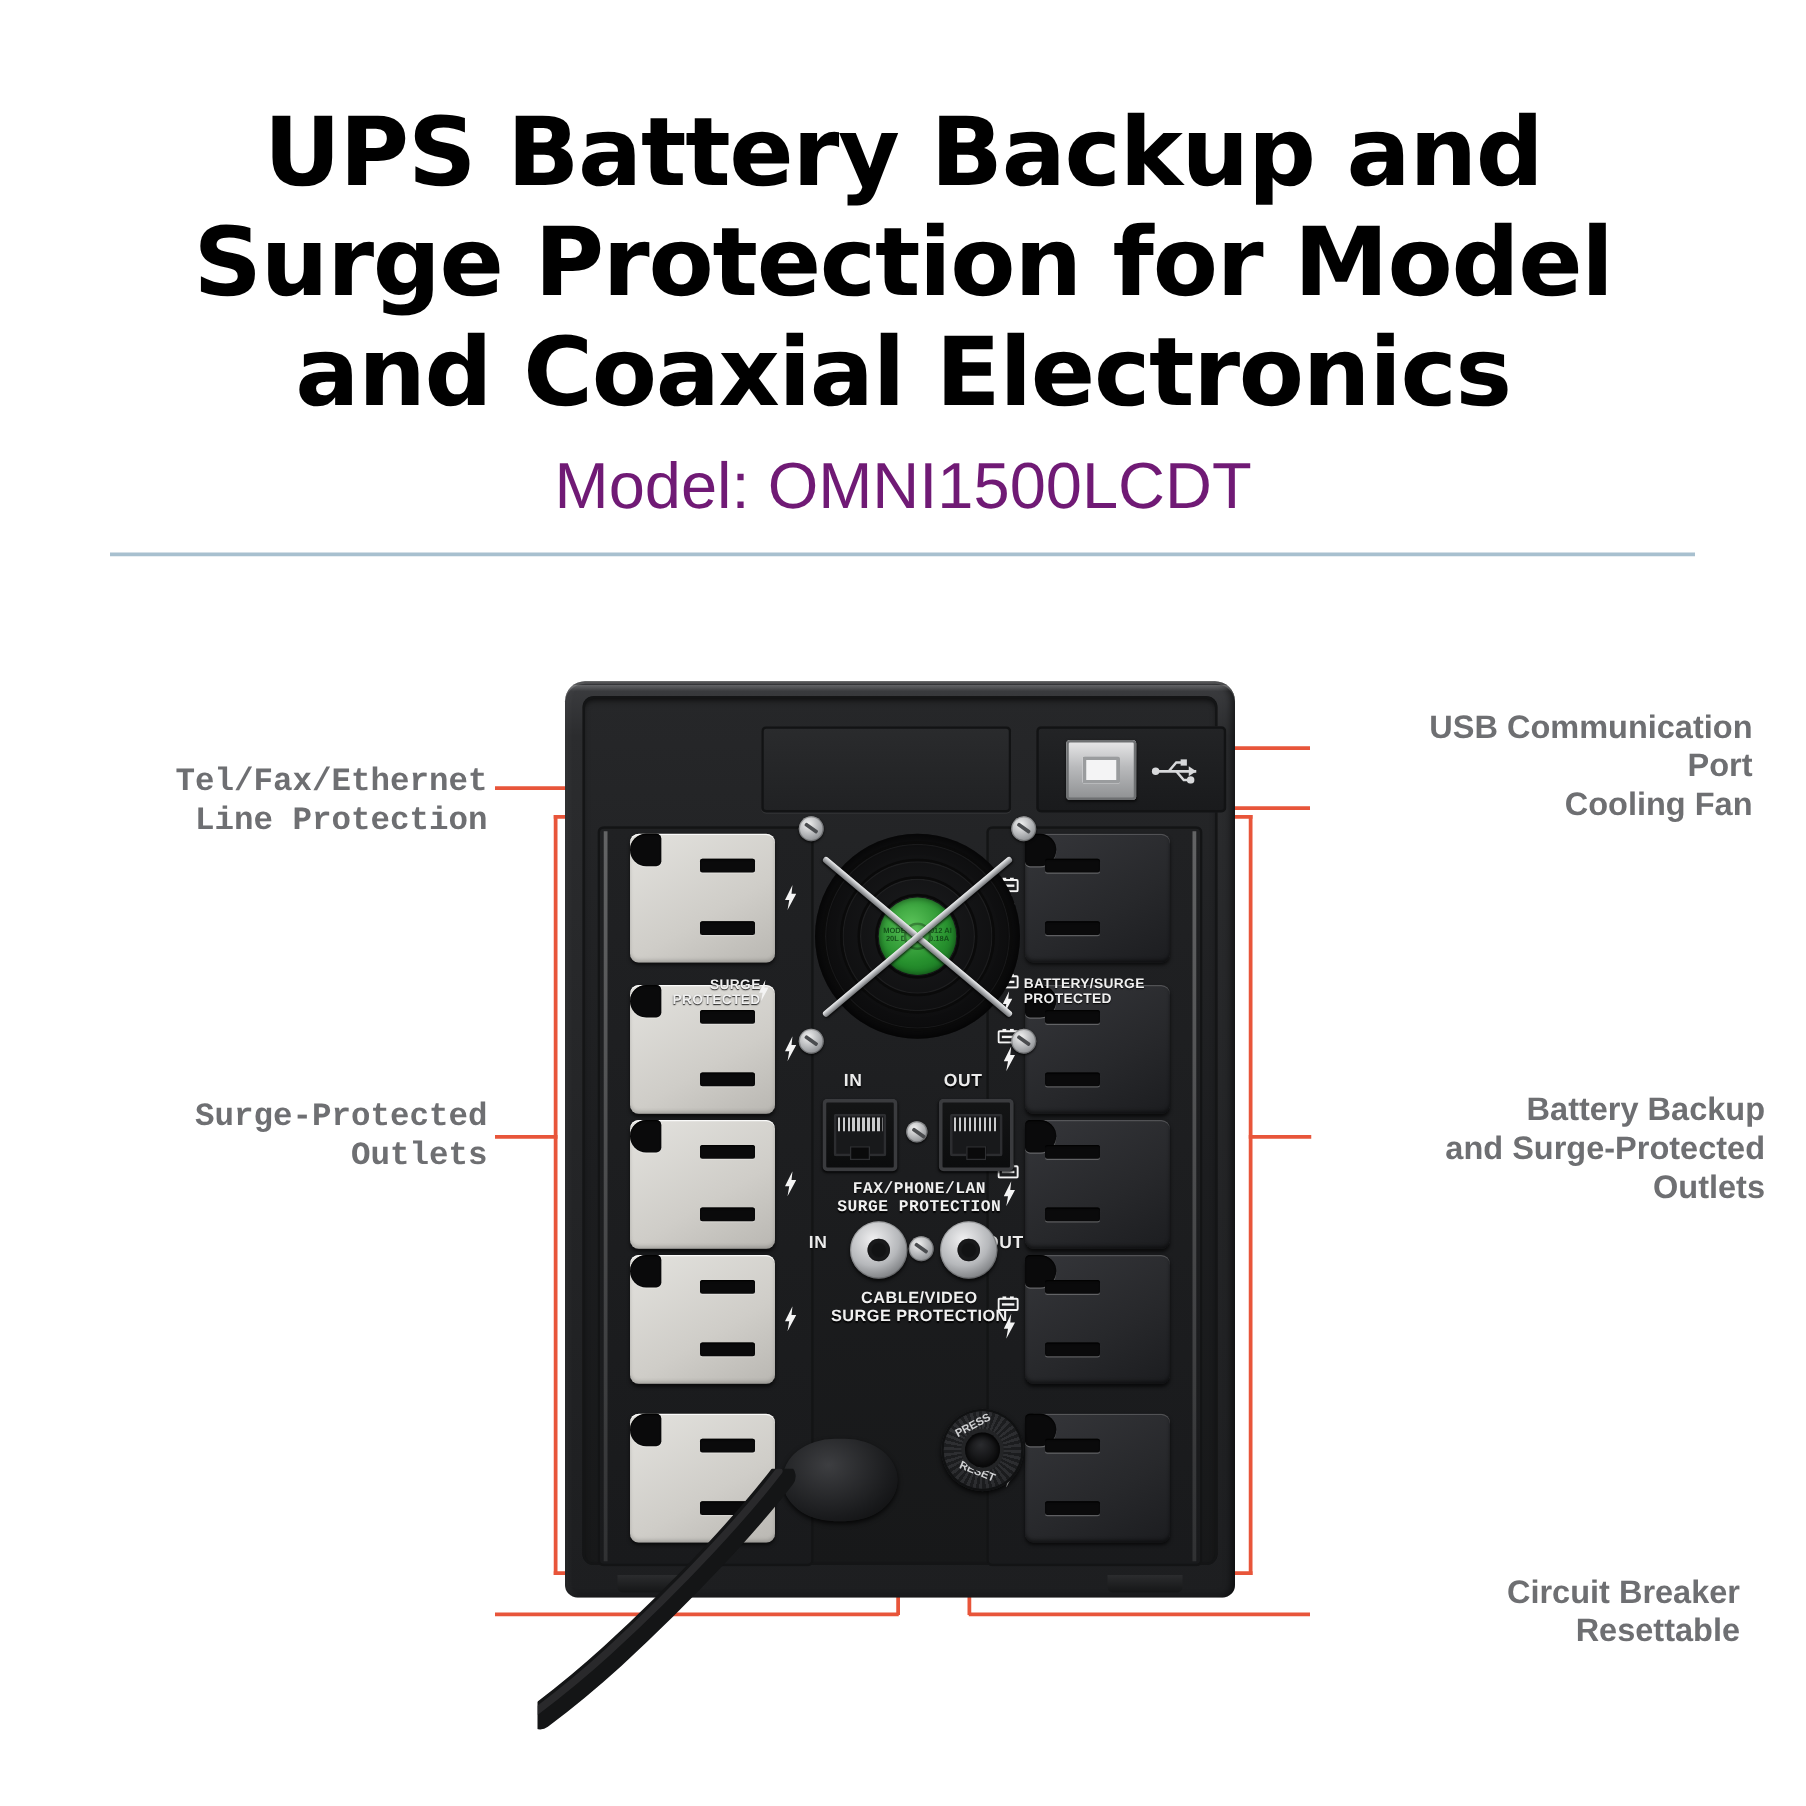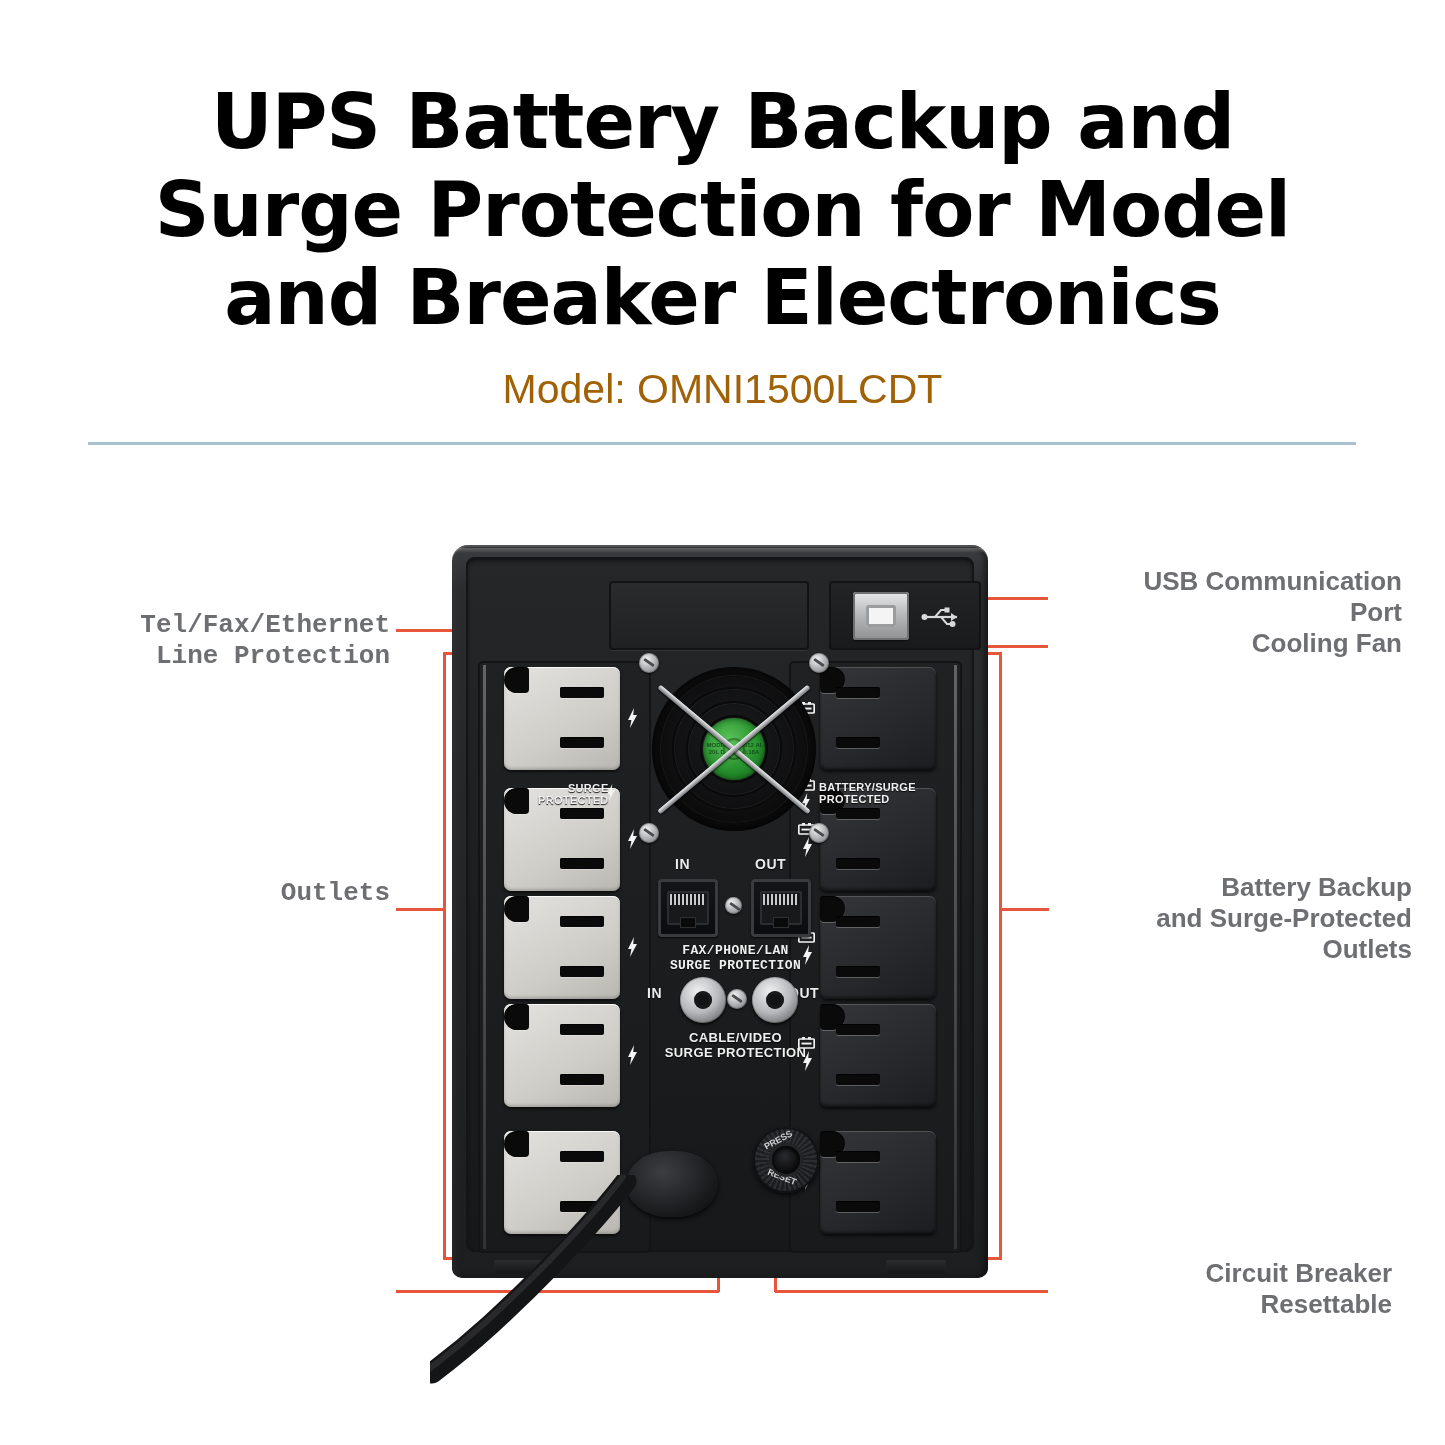--- a/index.html
+++ b/index.html
@@ -14,22 +14,22 @@
   .title{
     position:absolute;left:0;top:78px;width:1445px;
     text-align:center;color:#000000;
     font-size:76px;line-height:88px;font-weight:bold;
     letter-spacing:-1px;
     font-family:"DejaVu Sans",sans-serif;
   }
   .title .ln{display:block;}
   .subtitle{
     position:absolute;left:0;top:362px;width:1445px;
-    text-align:center;color:#a16207;
-    font-size:41px;line-height:54px;font-weight:normal;
+    text-align:center;color:#701a75;
+    font-size:52px;line-height:54px;font-weight:normal;
   }
   .divider{
     position:absolute;left:88px;top:442px;width:1268px;height:3px;
     background:#a8c0cf;
   }
 
   
   .callout{
     position:absolute;color:#6e6f72;font-weight:bold;
     font-size:26px;line-height:31px;
@@ -278,31 +278,32 @@
   }
 </style>
 </head>
 <body>
 
 <div class="stage">
 
   <div class="title">
     <span class="ln">UPS Battery Backup and</span>
     <span class="ln">Surge Protection for Model</span>
-    <span class="ln">and Breaker Electronics</span>
+    <span class="ln">and Coaxial Electronics</span>
   </div>
   <div class="subtitle">Model: OMNI1500LCDT</div>
   <div class="divider"></div>
 
   <div class="callout r" style="left:60px;top:610px;width:330px;">
     <div>Tel/Fax/Ethernet</div>
     <div>Line Protection</div>
   </div>
 
   <div class="callout r" style="left:60px;top:878px;width:330px;">
+    <div>Surge-Protected</div>
     <div>Outlets</div>
   </div>
 
 
   <div class="callout l" style="left:1052px;top:566px;width:350px;">
     <div>USB Communication</div>
     <div>Port</div>
   </div>
 
   <div class="callout l" style="left:1052px;top:628px;width:350px;">

